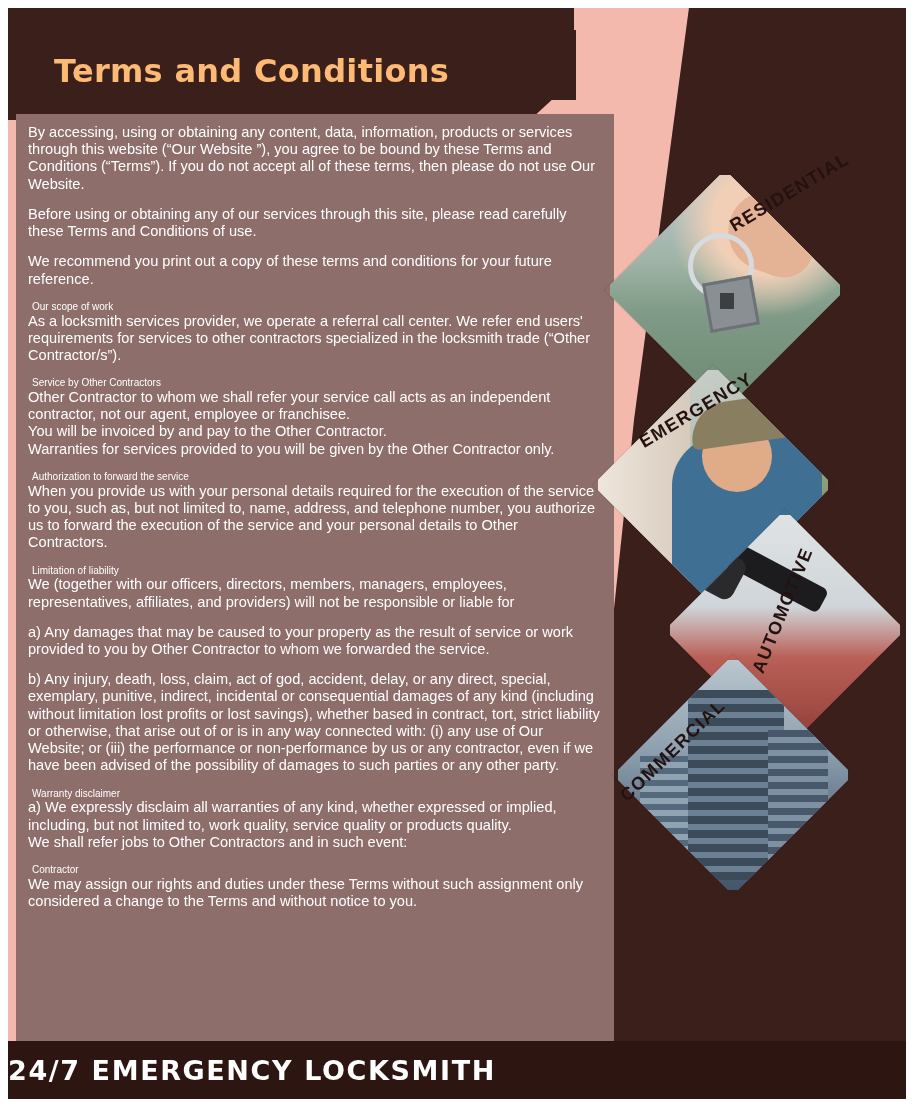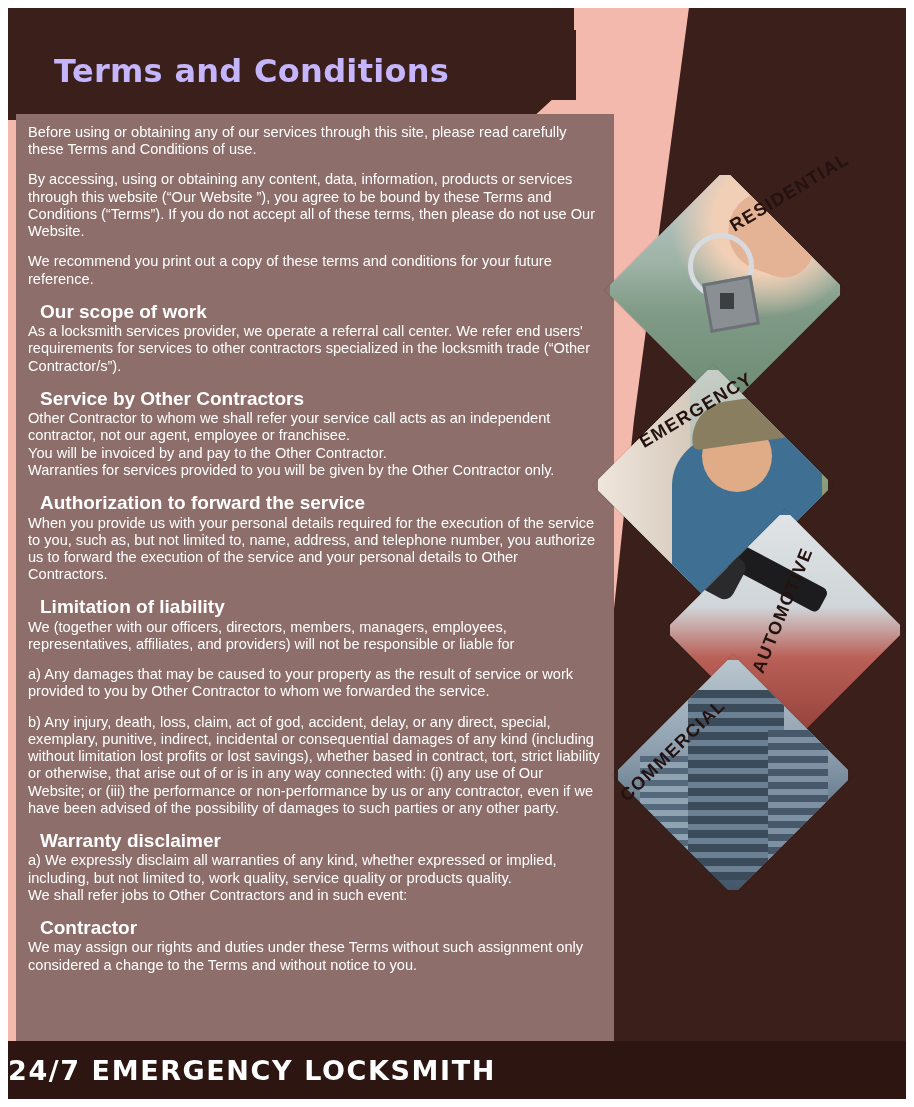--- a/index.html
+++ b/index.html
@@ -51,21 +51,21 @@
   .title-bar{
     position:absolute;
     left:16px;top:30px;
     width:560px;height:70px;
     background:#3b1f1b;
     z-index:5;
     display:flex;align-items:center;
   }
   .title-bar h1{
     margin:11px 0 0 38px;
-    color:#c4b5fd;
+    color:#fdba74;
     font-size:32px;
     font-weight:bold;
     letter-spacing:0.3px;
     font-family:"DejaVu Sans", sans-serif;
   }
 
   
   .text-panel{
     position:absolute;
     left:16px;top:114px;
@@ -79,23 +79,23 @@
     line-height:1.18;
     overflow:hidden;
   }
   .text-panel p{
     margin:0 0 13px 0;
   }
   .text-panel p.tight{
     margin-bottom:0;
   }
   .text-panel .h{
-    margin:12px;
-    font-size:19px;
-    font-weight:bold;
+    margin:4px;
+    font-size:10px;
+    font-weight:normal;
     color:#ffffff;
   }
   .sect{margin-bottom:13px;}
 
   
   .photo{
     position:absolute;
     width:170px;height:170px;
     transform:rotate(45deg);
     overflow:hidden;
@@ -222,22 +222,22 @@
 
   <div class="shape-dark-top"></div>
   <div class="shape-dark-right"></div>
   <div class="shape-pink-right"></div>
 
   <div class="title-bar">
     <h1>Terms and Conditions</h1>
   </div>
 
   <div class="text-panel">
+    <p>By accessing, using or obtaining any content, data, information, products or services through this website (“Our Website ”), you agree to be bound by these Terms and Conditions (“Terms”). If you do not accept all of these terms, then please do not use Our Website.</p>
     <p>Before using or obtaining any of our services through this site, please read carefully these Terms and Conditions of use.</p>
-    <p>By accessing, using or obtaining any content, data, information, products or services through this website (“Our Website ”), you agree to be bound by these Terms and Conditions (“Terms”). If you do not accept all of these terms, then please do not use Our Website.</p>
     <p>We recommend you print out a copy of these terms and conditions for your future reference.</p>
 
     <div class="sect">
       <p class="h tight">Our scope of work</p>
       <p class="tight">As a locksmith services provider, we operate a referral call center. We refer end users' requirements for services to other contractors specialized in the locksmith trade (“Other Contractor/s”).</p>
     </div>
 
     <div class="sect">
       <p class="h tight">Service by Other Contractors</p>
       <p class="tight">Other Contractor to whom we shall refer your service call acts as an independent contractor, not our agent, employee or franchisee.</p>

